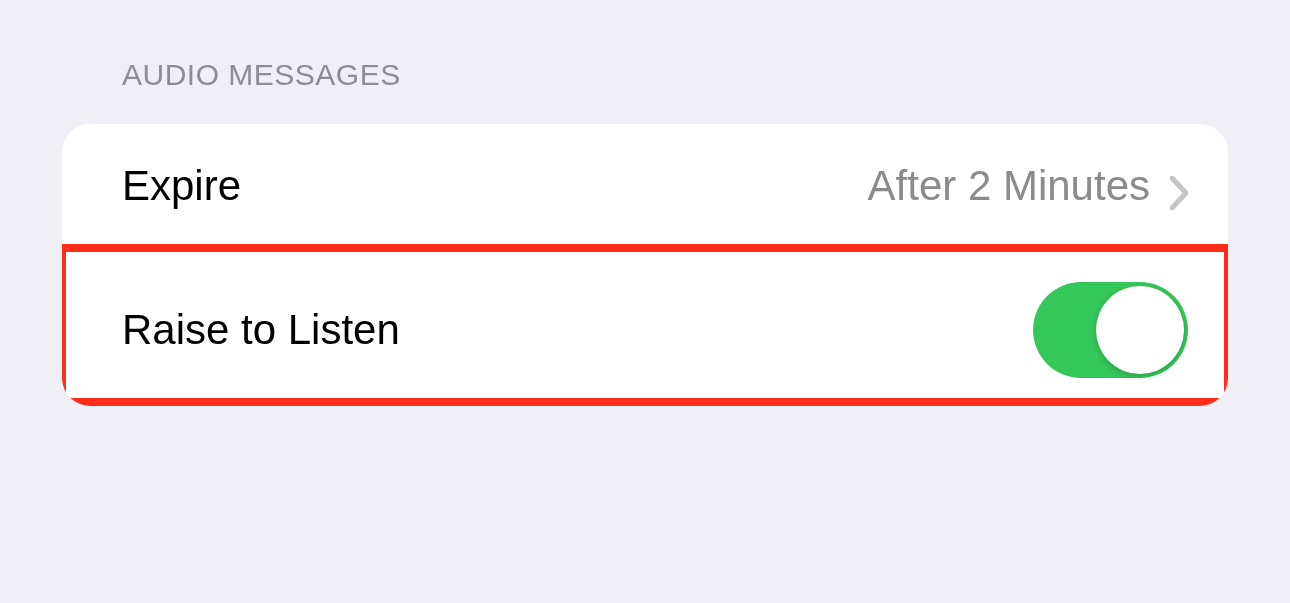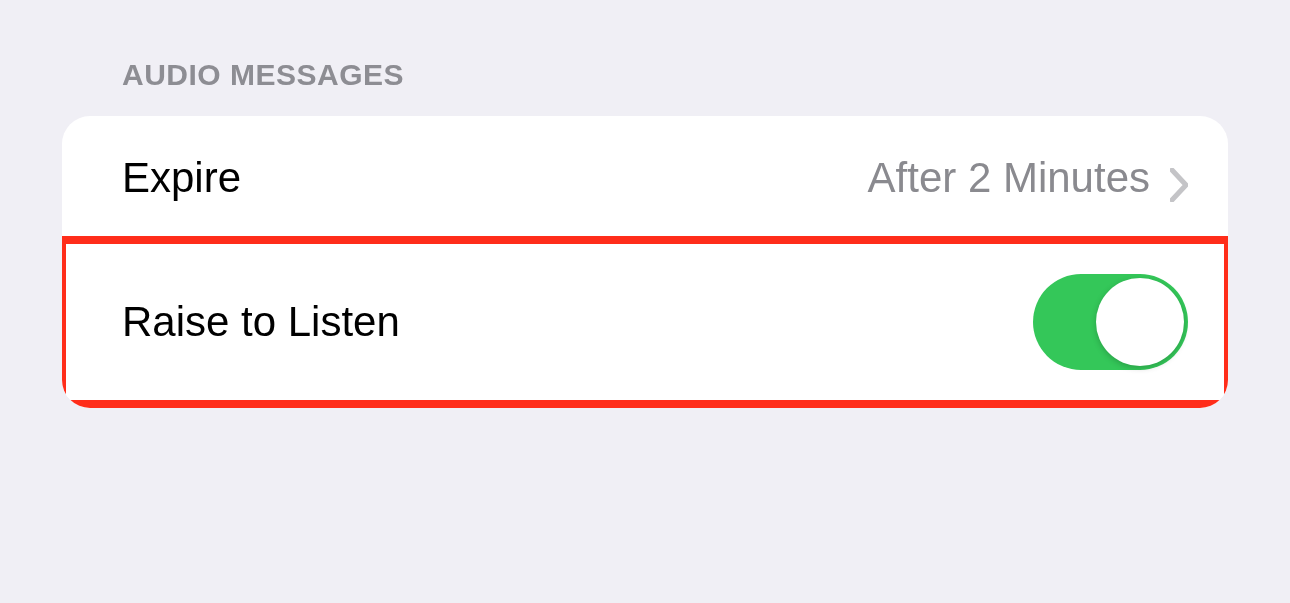--- a/index.html
+++ b/index.html
@@ -14,22 +14,22 @@
       height: 603px;
       overflow: hidden;
     }
     .container {
       padding: 58px 62px 0 62px;
     }
     .section-header {
       color: #8d8d93;
       font-size: 30px;
       letter-spacing: 0.5px;
-      padding: 0 0 24px 60px;
-      font-weight: 700;
+      padding: 0 0 32px 60px;
+      font-weight: 400;
     }
     .settings-group {
       background: #ffffff;
       border-radius: 28px;
       overflow: hidden;
     }
     .settings-row {
       display: flex;
       align-items: center;
       justify-content: space-between;
@@ -38,21 +38,21 @@
       cursor: pointer;
     }
     .row-expire {
       border-bottom: none;
       gap: 48px;
     }
     .row-highlight {
       border: 8px solid #ff2d1a;
       border-radius: 0;
       margin: -4px -4px 0 -4px;
-      padding: 30px 36px 30px 56px;
+      padding: 30px 36px 20px 56px;
       background: #ffffff;
       min-height: 138px;
     }
     .row-label {
       font-size: 42px;
       color: #000000;
       font-weight: 400;
     }
     .row-right {
       display: flex;

